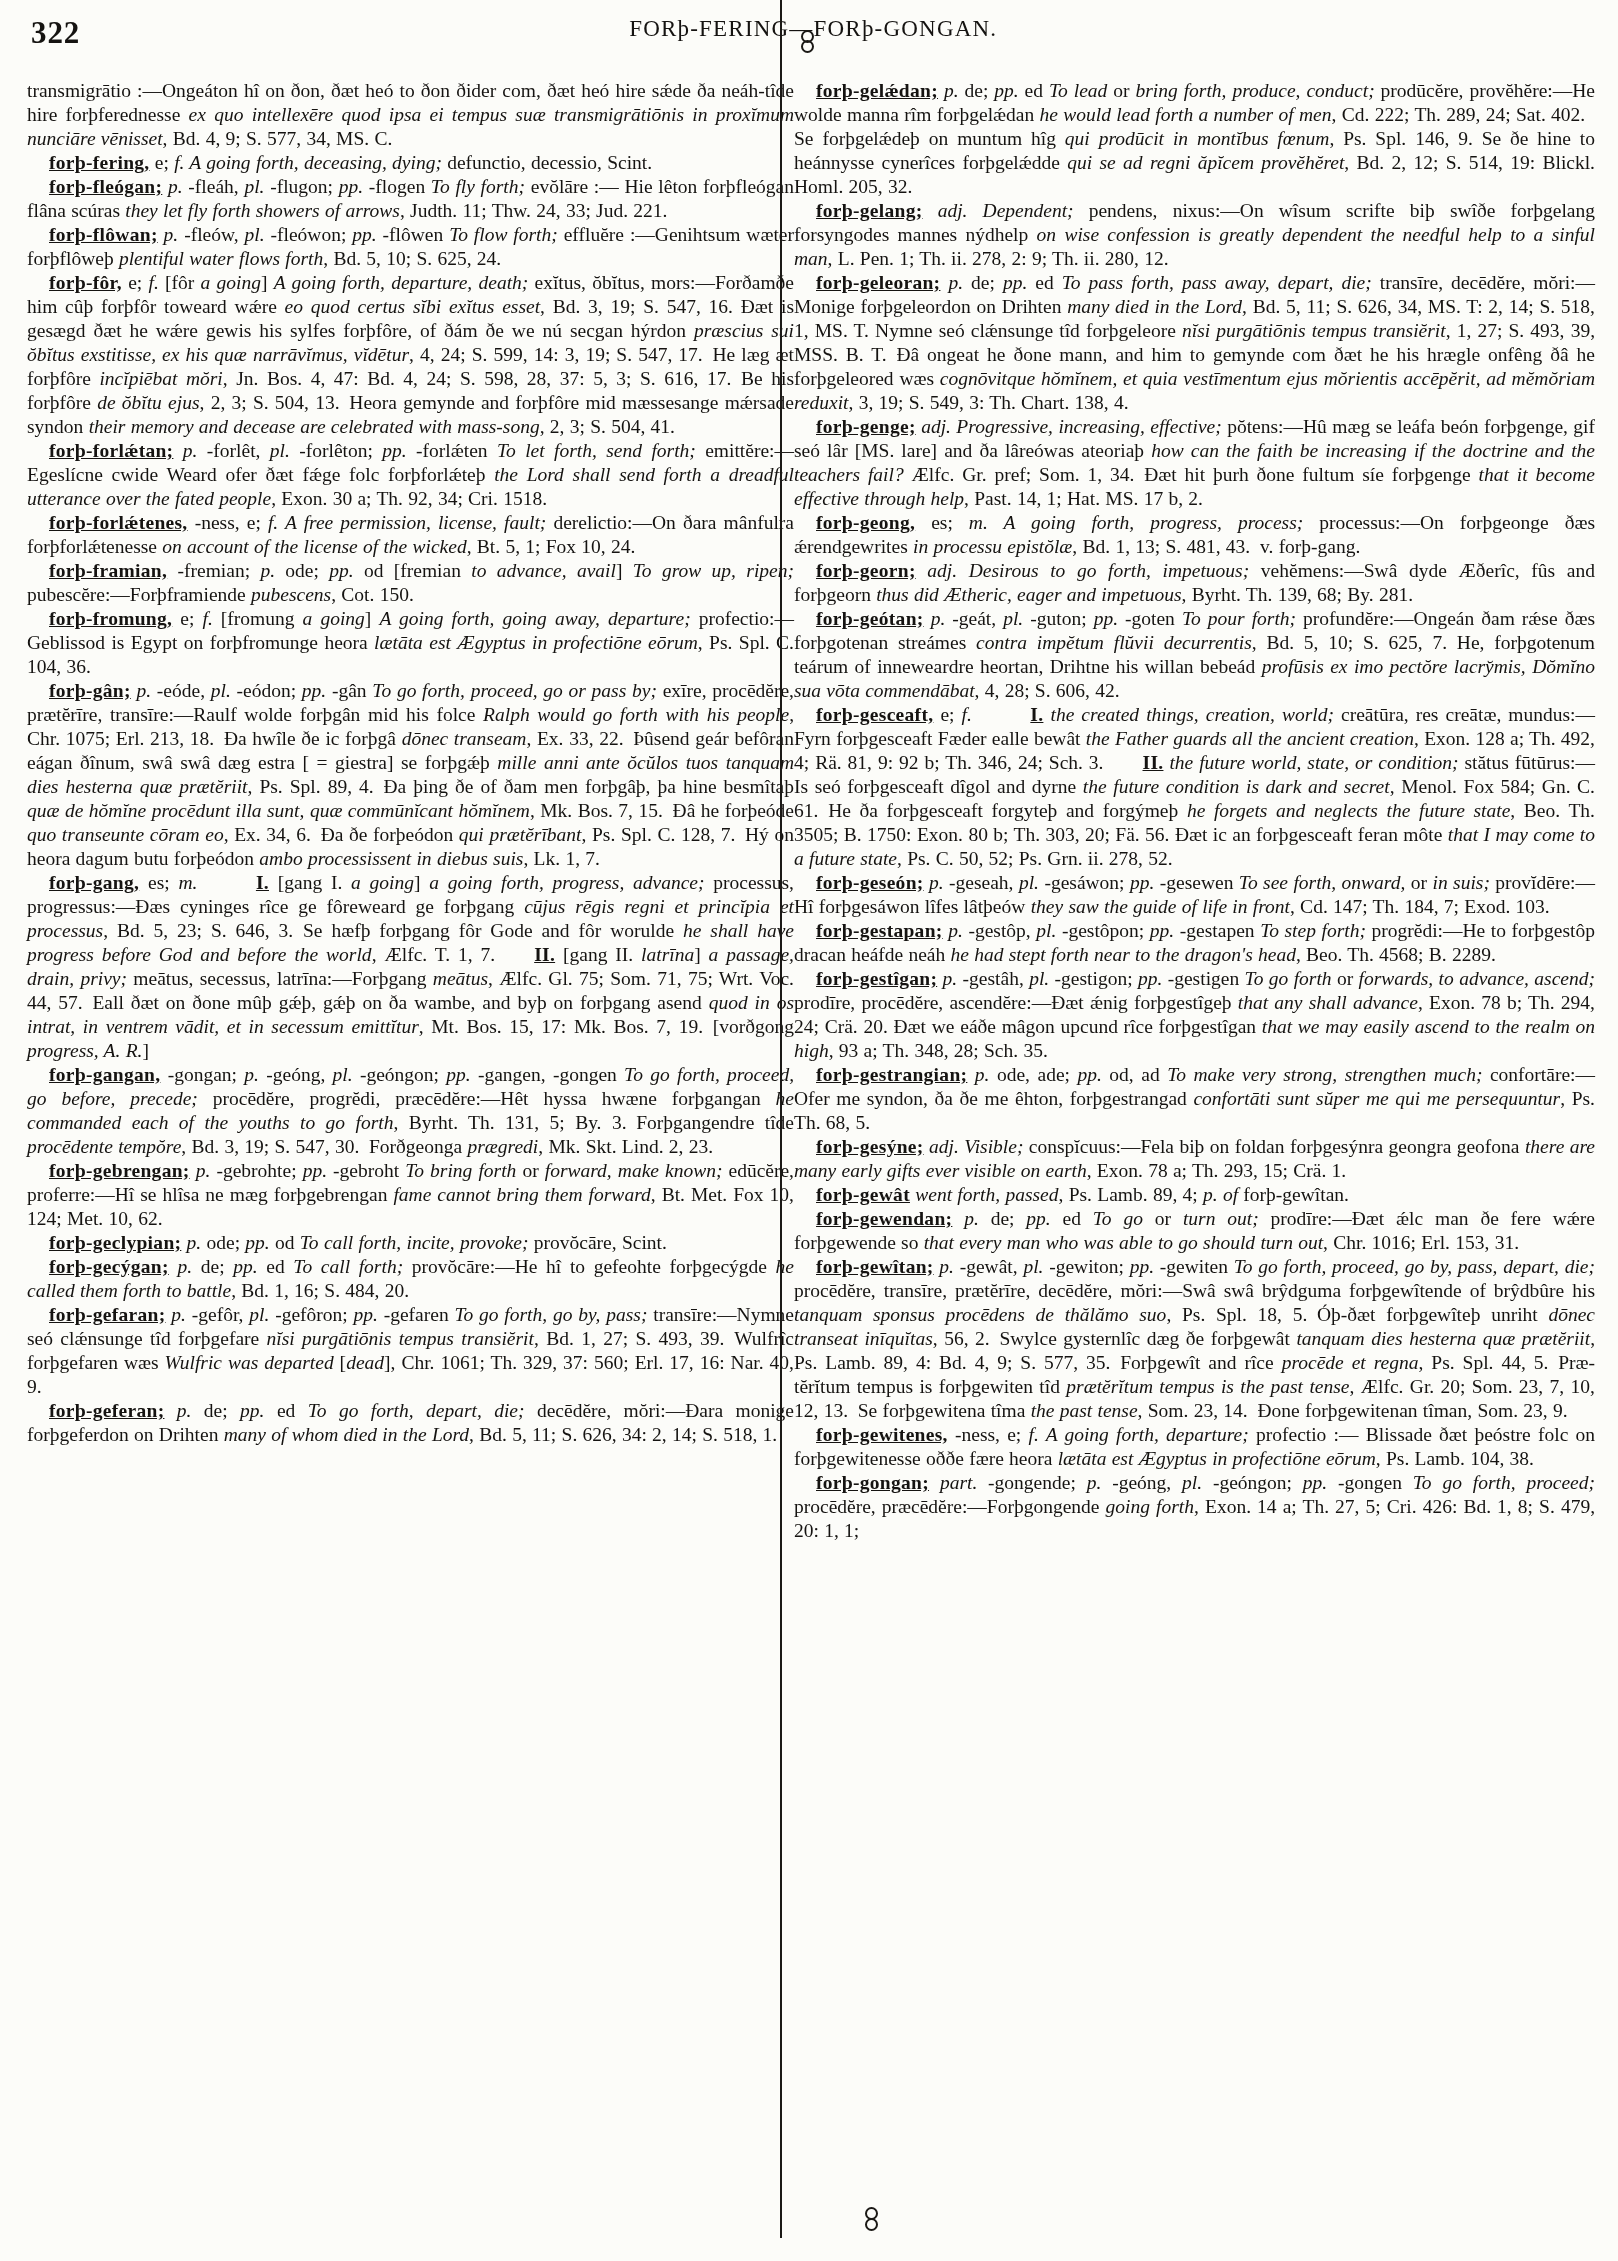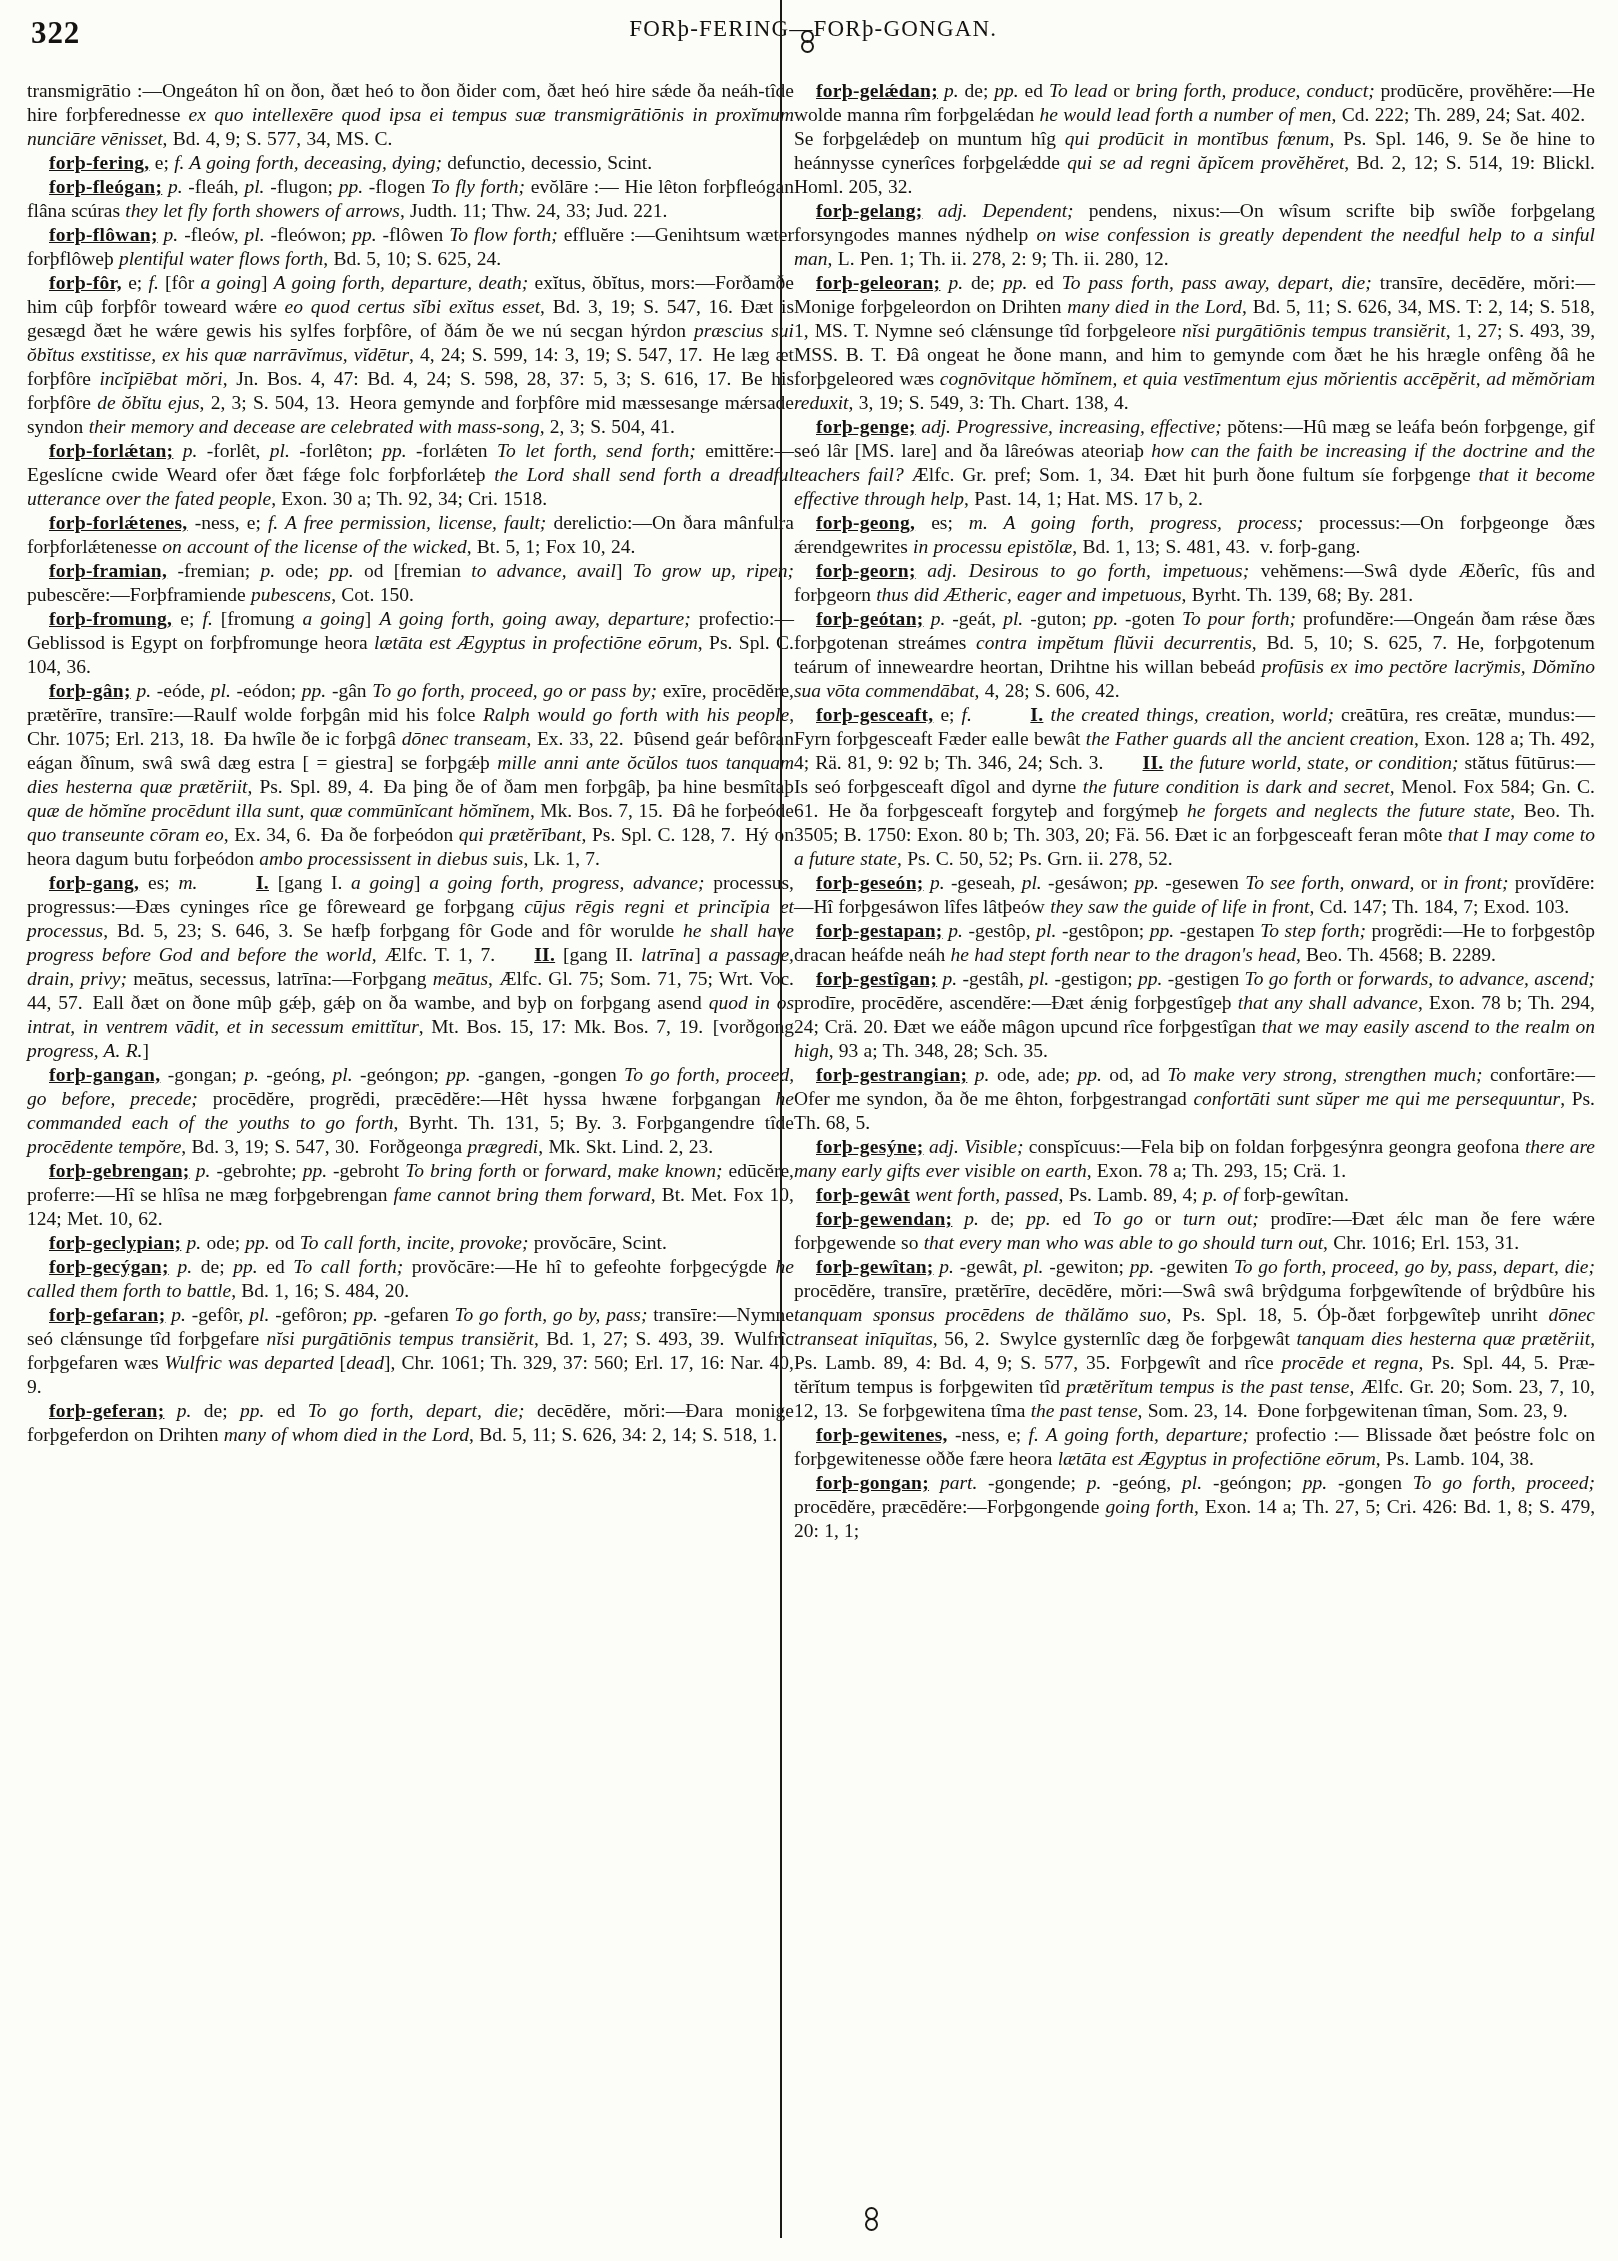--- a/index.html
+++ b/index.html
@@ -97,21 +97,21 @@
       </div>
     <div class="col col-right" id="col-right">
         <p class="entry"><b>forþ-gelǽdan;</b> <i>p.</i> de; <i>pp.</i> ed <i>To lead</i> or <i>bring forth, produce, conduct;</i> prodūcĕre, provĕhĕre:—He wolde manna rîm forþgelǽdan <i>he would lead forth a number of men</i>, Cd. 222; Th. 289, 24; Sat. 402. Se forþ­gelǽdeþ on muntum hîg <i>qui prodūcit in montĭbus fœnum</i>, Ps. Spl. 146, 9. Se ðe hine to heánnysse cynerîces forþgelǽdde <i>qui se ad regni ăpĭcem provĕhĕret</i>, Bd. 2, 12; S. 514, 19: Blickl. Homl. 205, 32.</p>
         <p class="entry"><b>forþ-gelang;</b> <i>adj. Dependent;</i> pendens, nixus:—On wîsum scrifte biþ swîðe forþgelang forsyngodes mannes nýdhelp <i>on wise confession is greatly dependent the needful help to a sinful man</i>, L. Pen. 1; Th. ii. 278, 2: 9; Th. ii. 280, 12.</p>
         <p class="entry"><b>forþ-geleoran;</b> <i>p.</i> de; <i>pp.</i> ed <i>To pass forth, pass away, depart, die;</i> transīre, decēdĕre, mŏri:—Monige forþgeleordon on Drihten <i>many died in the Lord</i>, Bd. 5, 11; S. 626, 34, MS. T: 2, 14; S. 518, 1, MS. T. Nymne seó clǽnsunge tîd forþgeleore <i>nĭsi purgātiōnis tempus transiĕrit</i>, 1, 27; S. 493, 39, MSS. B. T. Ðâ ongeat he ðone mann, and him to gemynde com ðæt he his hrægle onfêng ðâ he forþgeleored wæs <i>cognō­vitque hŏmĭnem, et quia vestīmentum ejus mŏrientis accēpĕrit, ad mĕmŏriam reduxit</i>, 3, 19; S. 549, 3: Th. Chart. 138, 4.</p>
         <p class="entry"><b>forþ-genge;</b> <i>adj. Progressive, increasing, effective;</i> pŏtens:—Hû mæg se leáfa beón forþgenge, gif seó lâr [MS. lare] and ða lâreówas ateoriaþ <i>how can the faith be increasing if the doctrine and the teachers fail?</i> Ælfc. Gr. pref; Som. 1, 34. Ðæt hit þurh ðone fultum síe forþgenge <i>that it become effective through help</i>, Past. 14, 1; Hat. MS. 17 b, 2.</p>
         <p class="entry"><b>forþ-geong,</b> es; <i>m. A going forth, progress, process;</i> processus:—On forþgeonge ðæs ǽrendgewrites <i>in processu epistŏlæ</i>, Bd. 1, 13; S. 481, 43. v. forþ-gang.</p>
         <p class="entry"><b>forþ-georn;</b> <i>adj. Desirous to go forth, impetuous;</i> vehĕmens:—Swâ dyde Æðerîc, fûs and forþgeorn <i>thus did Ætheric, eager and impetuous</i>, Byrht. Th. 139, 68; By. 281.</p>
         <p class="entry"><b>forþ-geótan;</b> <i>p.</i> -geát, <i>pl.</i> -guton; <i>pp.</i> -goten <i>To pour forth;</i> pro­fundĕre:—Ongeán ðam rǽse ðæs forþgotenan streámes <i>contra impĕtum flŭvii decurrentis</i>, Bd. 5, 10; S. 625, 7. He, forþgotenum teárum of inneweardre heortan, Drihtne his willan bebeád <i>profūsis ex imo pectŏre lacry̆mis, Dŏmĭno sua vōta commendābat</i>, 4, 28; S. 606, 42.</p>
         <p class="entry"><b>forþ-gesceaft,</b> e; <i>f.</i>   <b>I.</b> <i>the created things, creation, world;</i> creātūra, res creātæ, mundus:—Fyrn forþgesceaft Fæder ealle bewât <i>the Father guards all the ancient creation</i>, Exon. 128 a; Th. 492, 4; Rä. 81, 9: 92 b; Th. 346, 24; Sch. 3.  <b>II.</b> <i>the future world, state, or condition;</i> stătus fūtūrus:—Is seó forþgesceaft dîgol and dyrne <i>the future condition is dark and secret</i>, Menol. Fox 584; Gn. C. 61. He ða forþgesceaft forgyteþ and forgýmeþ <i>he forgets and neglects the future state</i>, Beo. Th. 3505; B. 1750: Exon. 80 b; Th. 303, 20; Fä. 56. Ðæt ic an forþgesceaft feran môte <i>that I may come to a future state</i>, Ps. C. 50, 52; Ps. Grn. ii. 278, 52.</p>
-        <p class="entry"><b>forþ-geseón;</b> <i>p.</i> -geseah, <i>pl.</i> -gesáwon; <i>pp.</i> -gesewen <i>To see forth, onward,</i> or <i>in front;</i> provĭdēre:—Hî forþgesáwon lîfes lâtþeów <i>they saw the guide of life in front</i>, Cd. 147; Th. 184, 7; Exod. 103.</p>
+        <p class="entry"><b>forþ-geseón;</b> <i>p.</i> -geseah, <i>pl.</i> -gesáwon; <i>pp.</i> -gesewen <i>To see forth, onward,</i> or <i>in suis;</i> provĭdēre:—Hî forþgesáwon lîfes lâtþeów <i>they saw the guide of life in front</i>, Cd. 147; Th. 184, 7; Exod. 103.</p>
         <p class="entry"><b>forþ-gestapan;</b> <i>p.</i> -gestôp, <i>pl.</i> -gestôpon; <i>pp.</i> -gestapen <i>To step forth;</i> progrĕdi:—He to forþgestôp dracan heáfde neáh <i>he had stept forth near to the dragon's head</i>, Beo. Th. 4568; B. 2289.</p>
         <p class="entry"><b>forþ-gestîgan;</b> <i>p.</i> -gestâh, <i>pl.</i> -gestigon; <i>pp.</i> -gestigen <i>To go forth</i> or <i>forwards, to advance, ascend;</i> prodīre, procēdĕre, ascendĕre:—Ðæt ǽnig forþgestîgeþ <i>that any shall advance</i>, Exon. 78 b; Th. 294, 24; Crä. 20. Ðæt we eáðe mâgon upcund rîce forþgestîgan <i>that we may easily ascend to the realm on high</i>, 93 a; Th. 348, 28; Sch. 35.</p>
         <p class="entry"><b>forþ-gestrangian;</b> <i>p.</i> ode, ade; <i>pp.</i> od, ad <i>To make very strong, strengthen much;</i> confortāre:—Ofer me syndon, ða ðe me êhton, forþ­gestrangad <i>confortāti sunt sŭper me qui me persequuntur</i>, Ps. Th. 68, 5.</p>
         <p class="entry"><b>forþ-gesýne;</b> <i>adj. Visible;</i> conspĭcuus:—Fela biþ on foldan forþ­gesýnra geongra geofona <i>there are many early gifts ever visible on earth</i>, Exon. 78 a; Th. 293, 15; Crä. 1.</p>
         <p class="entry"><b>forþ-gewât</b> <i>went forth, passed</i>, Ps. Lamb. 89, 4; <i>p. of</i> forþ-gewîtan.</p>
         <p class="entry"><b>forþ-gewendan;</b> <i>p.</i> de; <i>pp.</i> ed <i>To go</i> or <i>turn out;</i> prodīre:—Ðæt ǽlc man ðe fere wǽre forþgewende so <i>that every man who was able to go should turn out</i>, Chr. 1016; Erl. 153, 31.</p>
         <p class="entry"><b>forþ-gewîtan;</b> <i>p.</i> -gewât, <i>pl.</i> -gewiton; <i>pp.</i> -gewiten <i>To go forth, proceed, go by, pass, depart, die;</i> procēdĕre, transīre, prætĕrīre, decēdĕre, mŏri:—Swâ swâ brŷdguma forþgewîtende of brŷdbûre his <i>tanquam sponsus procēdens de thălămo suo</i>, Ps. Spl. 18, 5. Óþ-ðæt forþgewîteþ unriht <i>dōnec transeat inīquĭtas</i>, 56, 2. Swylce gysternlîc dæg ðe forþ­gewât <i>tanquam dies hesterna quæ prætĕriit</i>, Ps. Lamb. 89, 4: Bd. 4, 9; S. 577, 35. Forþgewît and rîce <i>procēde et regna</i>, Ps. Spl. 44, 5. Præ­tĕrĭtum tempus is forþgewiten tîd <i>prætĕrĭtum tempus is the past tense</i>, Ælfc. Gr. 20; Som. 23, 7, 10, 12, 13. Se forþgewitena tîma <i>the past tense</i>, Som. 23, 14. Ðone forþgewitenan tîman, Som. 23, 9.</p>
         <p class="entry"><b>forþ-gewitenes,</b> -ness, e; <i>f. A going forth, departure;</i> profectio :— Blissade ðæt þeóstre folc on forþgewitenesse oððe fære heora <i>lætāta est Ægyptus in profectiōne eōrum</i>, Ps. Lamb. 104, 38.</p>
         <p class="entry"><b>forþ-gongan;</b> <i>part.</i> -gongende; <i>p.</i> -geóng, <i>pl.</i> -geóngon; <i>pp.</i> -gongen <i>To go forth, proceed;</i> procēdĕre, præcēdĕre:—Forþgongende <i>going forth</i>, Exon. 14 a; Th. 27, 5; Cri. 426: Bd. 1, 8; S. 479, 20: 1, 1;</p>
       </div>

